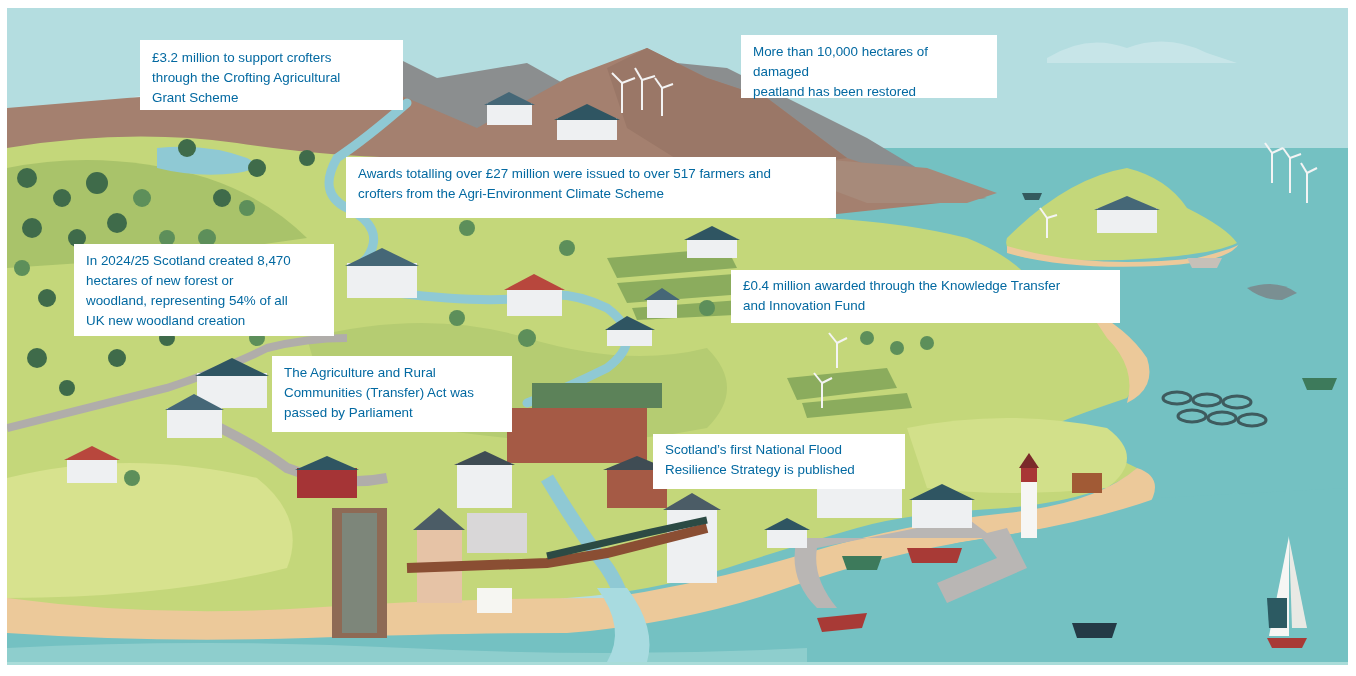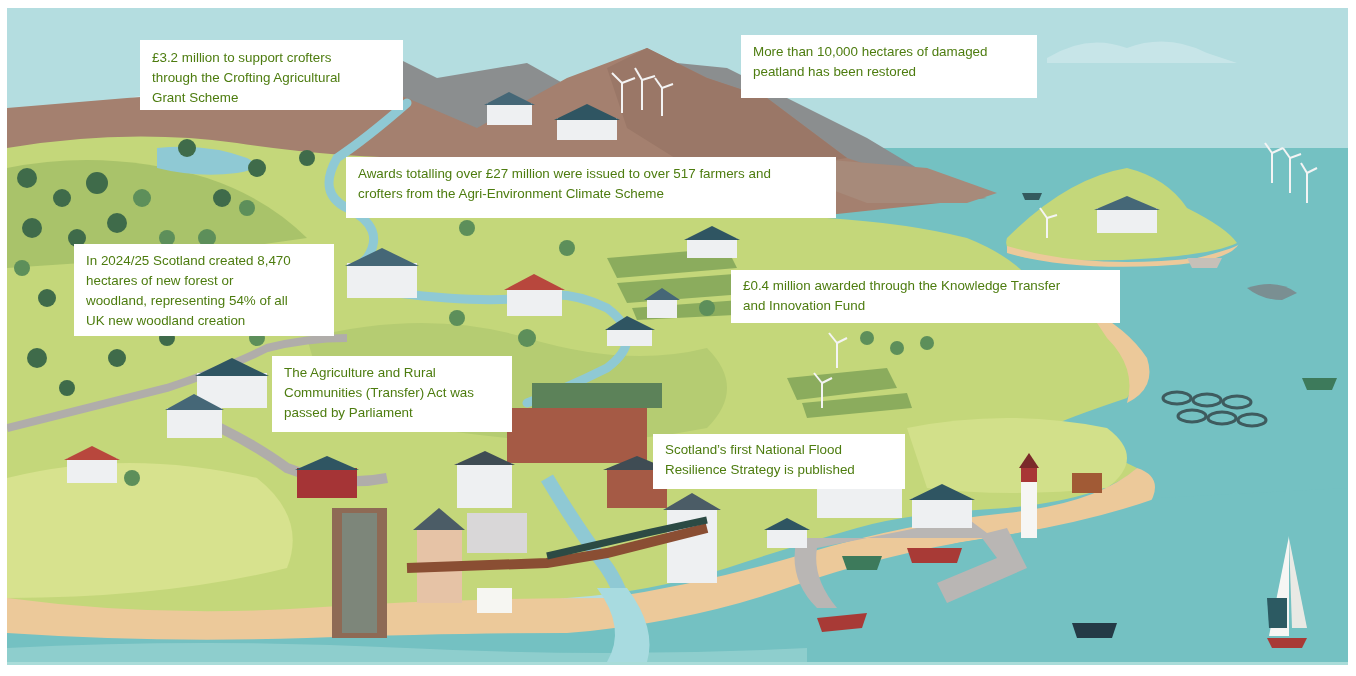--- a/index.html
+++ b/index.html
@@ -7,21 +7,21 @@
     body { font-family: "Liberation Sans", "DejaVu Sans", sans-serif; position: relative; }
     .scene {
       position: absolute; left: 7px; top: 8px; width: 1341px; height: 654px;
       overflow: hidden; background: #b4dde0;
     }
     .scene svg { position: absolute; left: 0; top: 0; width: 1341px; height: 654px; }
     .bottom-strip {
       position: absolute; left: 7px; top: 662px; width: 1341px; height: 3px; background: #a9dcd9;
     }
     .callout {
-      position: absolute; background: #ffffff; color: #4d7c0f;
+      position: absolute; background: #ffffff; color: #0369a1;
       font-family: "Liberation Sans", "DejaVu Sans", sans-serif;
       font-size: 13.4px; line-height: 20px; padding: 8px 12px 8px 12px;
       white-space: pre-line;
     }
   </style>
 </head>
 <body>
 
 <div class="scene">
   <svg viewBox="0 0 1341 654" xmlns="http://www.w3.org/2000/svg">
@@ -227,21 +227,21 @@
 
     <path d="M590 580 Q620 620 600 654 L640 654 Q650 620 620 580 Z" fill="#a8dbe0"></path>
   </svg>
 </div>
 <div class="bottom-strip"></div>
 
 <div class="callout" style="left:140px; top:40px; width:263px; height:70px;">£3.2 million to support crofters
 through the Crofting Agricultural
 Grant Scheme</div>
 
-<div class="callout" style="left:741px; top:35px; width:296px; height:63px; padding-top:7px;">More than 10,000 hectares of damaged
+<div class="callout" style="left:741px; top:35px; width:256px; height:63px; padding-top:7px;">More than 10,000 hectares of damaged
 peatland has been restored</div>
 
 <div class="callout" style="left:346px; top:157px; width:490px; height:61px; padding-top:7px;">Awards totalling over £27 million  were issued to over 517 farmers and
 crofters from the Agri-Environment Climate Scheme</div>
 
 <div class="callout" style="left:74px; top:244px; width:260px; height:92px; padding-top:7px;">In 2024/25 Scotland created 8,470
 hectares of new forest or
 woodland, representing 54% of all
 UK new woodland creation</div>
 

